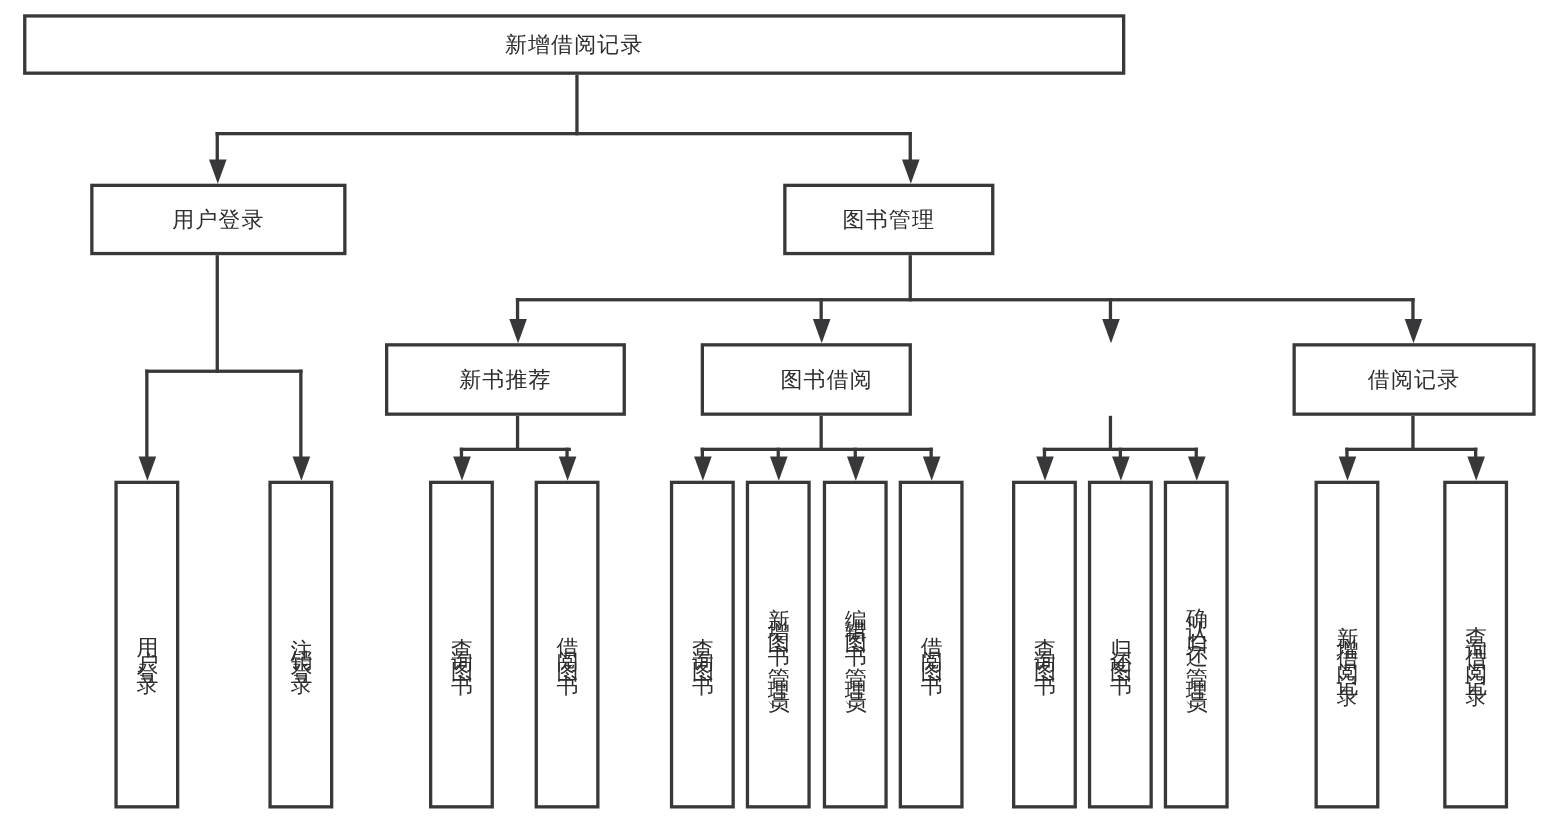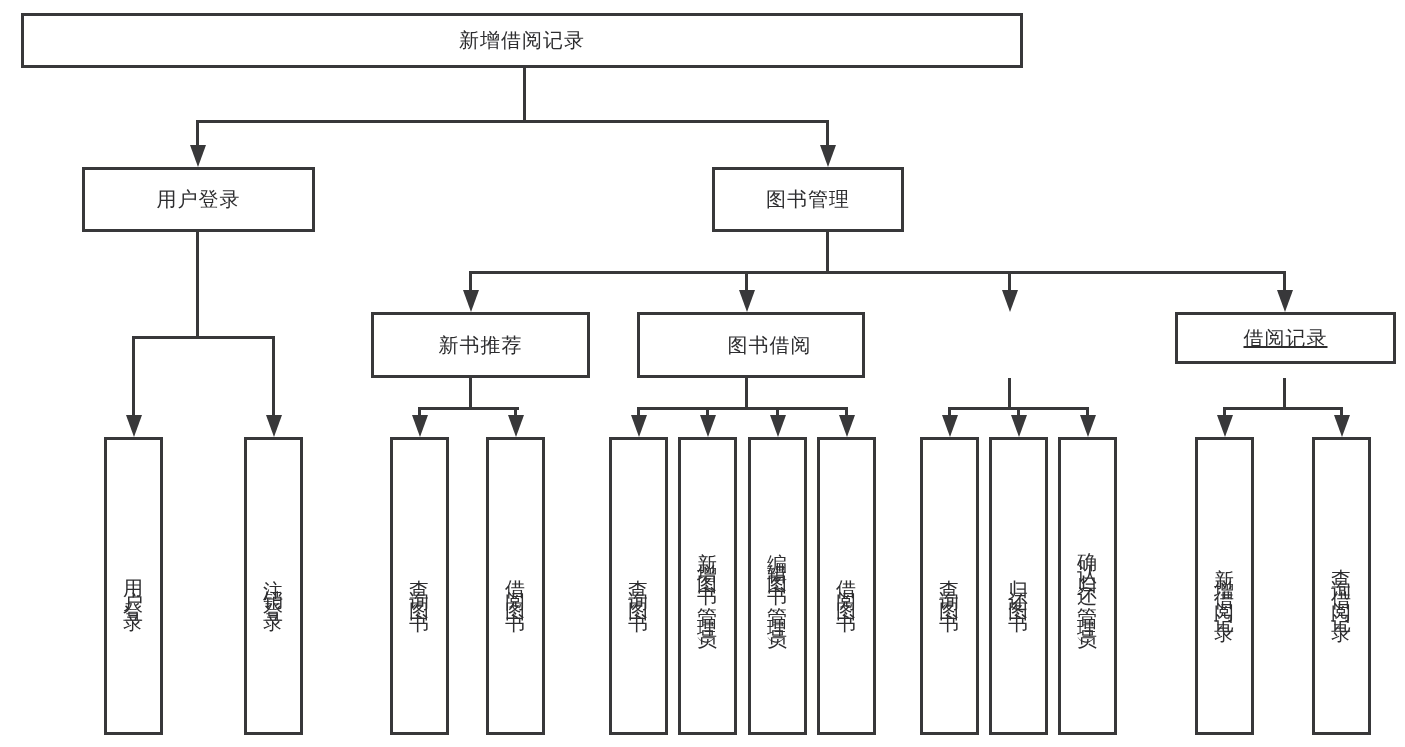--- a/index.html
+++ b/index.html
@@ -60,24 +60,24 @@
     right:8px;bottom:1px;
     color:#a0a0a0;
     font-size:19px;
     letter-spacing:1px;
     z-index:3;
   }
   
   .b-root{left:21px;top:13px;width:1002px;height:55px;}
   .b-userlogin{left:82px;top:167px;width:233px;height:65px;}
   .b-bookmgmt{left:712px;top:167px;width:192px;height:65px;}
-  .b-newrec{left:371px;top:312px;width:219px;height:66px;}
-  .b-borrow{left:637px;top:312px;width:228px;height:66px;padding-left:37px;}
+  .b-newrec{left:350px;top:312px;width:219px;height:66px;}
+  .b-borrow{left:637px;top:312px;width:192px;height:66px;padding-left:37px;}
   .b-current{left:900px;top:312px;width:221px;height:66px;}
-  .b-records{left:1175px;top:312px;width:221px;height:52px;text-decoration:underline;}
+  .b-records{left:1175px;top:312px;width:221px;height:66px;}
 </style>
 </head>
 <body>
 
 <div class="canvas">
 
   <div class="box b-root">
     <span>新增借阅记录</span>
   </div>
 

